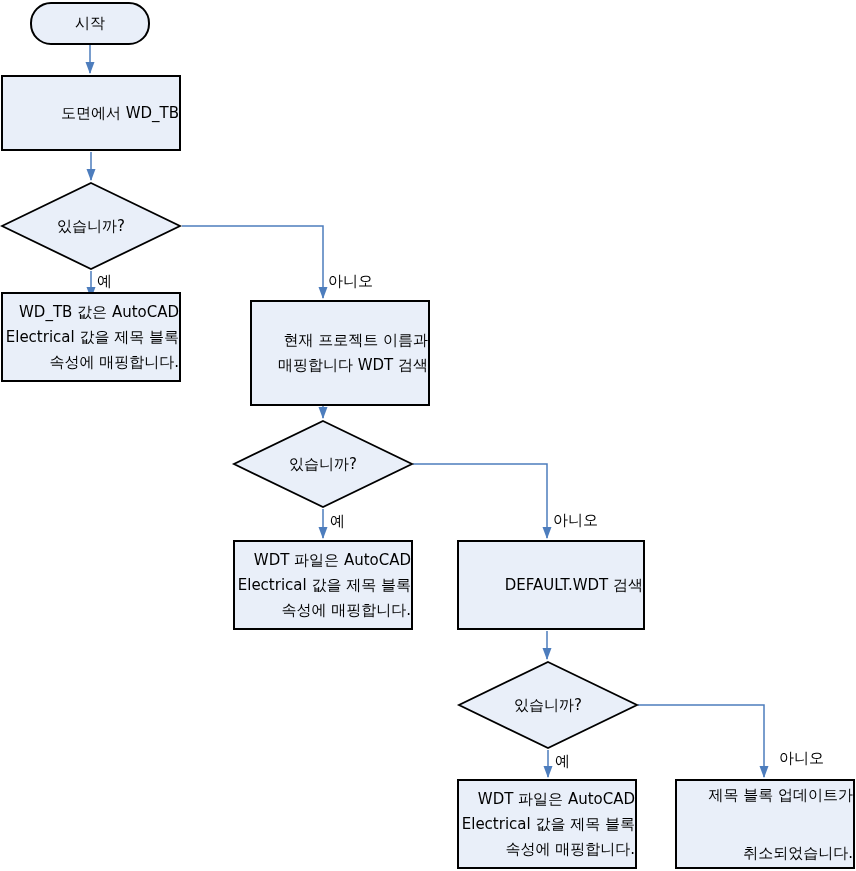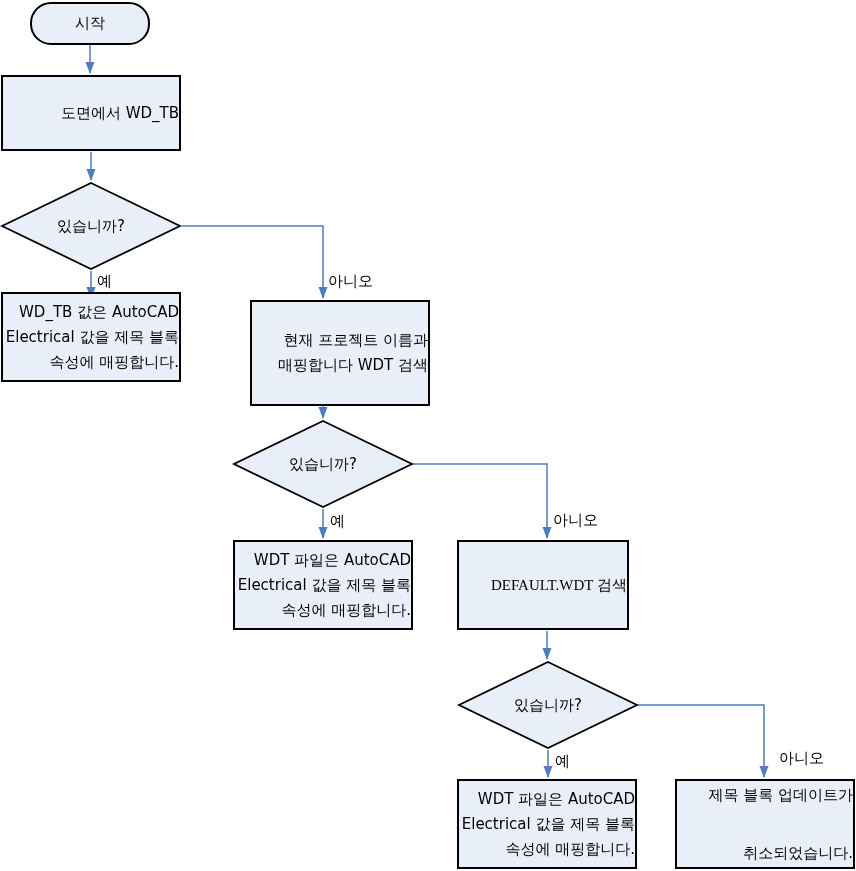--- a/index.html
+++ b/index.html
@@ -134,21 +134,21 @@
   <div class="edge-label" style="left:330px; top:512px;">예</div>
 
   <div class="edge-label" style="left:553px; top:511px;">아니오</div>
 
   <div class="node rect" style="left:233px; top:540px; width:180px; height:90px;">
     <div class="line">WDT 파일은 AutoCAD</div>
     <div class="line">Electrical 값을 제목 블록</div>
     <div class="line">속성에 매핑합니다.</div>
   </div>
 
-  <div class="node rect" style="left:457px; top:540px; width:172px; height:90px;font-family:Liberation Serif, serif;">
+  <div class="node rect" style="left:457px; top:540px; width:188px; height:90px;">
     <div class="line">DEFAULT.WDT 검색</div>
   </div>
 
   <div class="node diamond" style="left:458px; top:661px; width:180px; height:88px;">
     <svg width="180" height="88" viewBox="0 0 180 88">
       <polygon points="90,1 179,44 90,87 1,44" fill="#e9eff9" stroke="#000000" stroke-width="1.8"></polygon>
     </svg>
     <div class="line diamond-label">있습니까?</div>
   </div>
 

